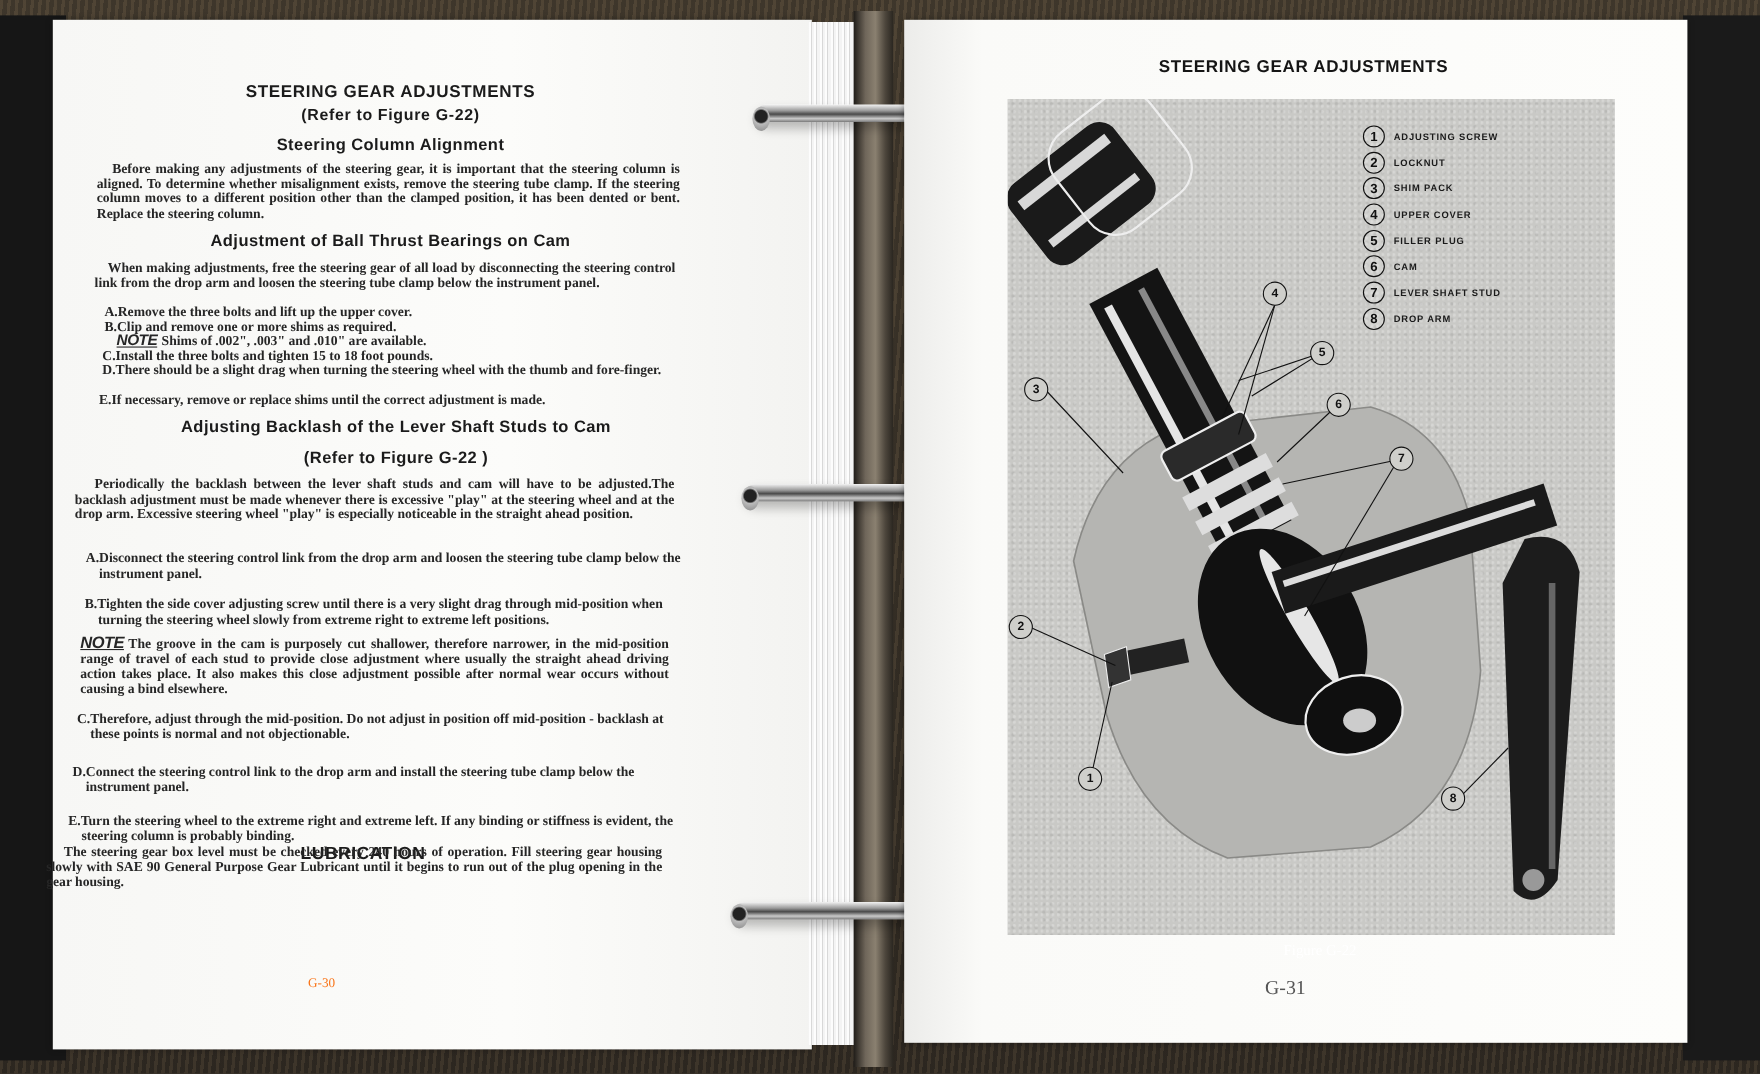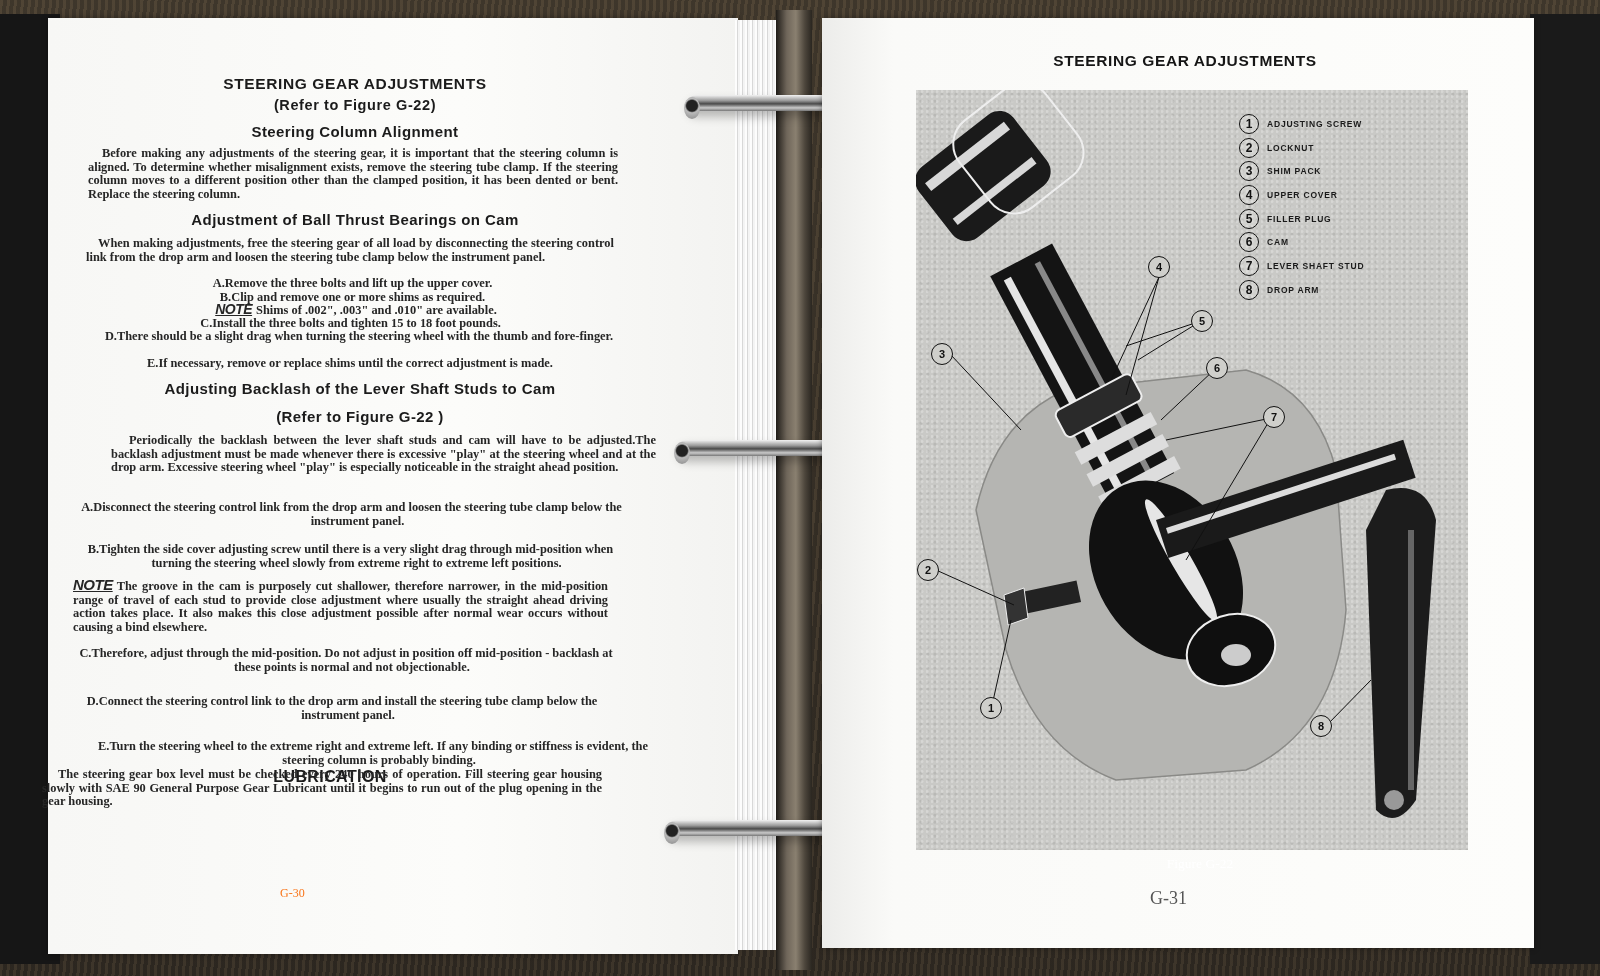--- a/index.html
+++ b/index.html
@@ -45,21 +45,21 @@
     box-shadow: 0 6px 10px rgba(0,0,0,0.25);
   }
   .ring::before, .ring::after {
     content: ""; position: absolute; top: 2px; width: 16px; height: 22px; border-radius: 50%;
     background: radial-gradient(circle at 50% 40%, #222 0 35%, #bbb 45%, #888 100%);
   }
   .ring::before { left: -4px; }
   .ring::after  { right: -4px; }
 
   
-  .lp { position: absolute; color: #1b1b1b; text-align: center; }
+  .lp { position: absolute; color: #1b1b1b; }
   .h1 { font-family: "Liberation Sans", sans-serif; font-weight: bold; font-size: 15.5px; letter-spacing: 0.6px; text-align: center; }
   .h2 { font-family: "Liberation Sans", sans-serif; font-weight: bold; font-size: 15px; letter-spacing: 0.4px; text-align: center; }
   .body-text { font-size: 12.4px; line-height: 13.5px; text-align: justify; font-weight: bold; color: #262626; }
   .step { font-size: 12.4px; line-height: 13.5px; font-weight: bold; color: #262626; }
   .note-tag { font-family: "Liberation Sans", sans-serif; font-style: italic; font-weight: 900; font-size: 14px; letter-spacing: -0.5px; margin-right: 4px; text-decoration: underline; }
   .folio { font-size: 12px; color: #f97316; text-align: left; }
 
   
   .rp-title { position: absolute; left: 1030px; top: 52px; width: 310px; text-align: center;
     font-family: "Liberation Sans", sans-serif; font-weight: bold; font-size: 15.5px; letter-spacing: 0.6px; color: #151515; }
@@ -112,30 +112,30 @@
 <div class="lp step" style="left:106px; top:303px; width:500px;">
   <span class="note-tag">NOTE</span><span>Shims of .002", .003" and .010" are available.</span>
 </div>
 <div class="lp step" style="left:93px; top:317px; width:515px;">C.Install the three bolts and tighten 15 to 18 foot pounds.</div>
 <div class="lp step" style="left:93px; top:330px; width:520px; padding-left:12px; text-indent:-12px;">D.There should be a slight drag when turning the steering wheel with the thumb and fore-finger.</div>
 <div class="lp step" style="left:90px; top:357px; width:520px;">E.If necessary, remove or replace shims until the correct adjustment is made.</div>
 
 <div class="lp h2" style="left:120px; top:380px; width:480px;">Adjusting Backlash of the Lever Shaft Studs to Cam</div>
 <div class="lp h2" style="left:150px; top:408px; width:420px;">(Refer to Figure G-22 )</div>
 
-<div class="lp body-text" style="left:68px; top:434px; width:545px; text-indent:18px;margin-left:43px;">Periodically the backlash between the lever shaft studs and cam will have to be adjusted.The backlash adjustment must be made whenever there is excessive "play" at the steering wheel and at the drop arm. Excessive steering wheel "play" is especially noticeable in the straight ahead position.</div>
+<div class="lp body-text" style="left:68px; top:434px; width:545px; text-indent:18px;">Periodically the backlash between the lever shaft studs and cam will have to be adjusted.The backlash adjustment must be made whenever there is excessive "play" at the steering wheel and at the drop arm. Excessive steering wheel "play" is especially noticeable in the straight ahead position.</div>
 
 <div class="lp step" style="left:78px; top:501px; width:535px; padding-left:12px; text-indent:-12px;">A.Disconnect the steering control link from the drop arm and loosen the steering tube clamp below the instrument panel.</div>
 <div class="lp step" style="left:77px; top:543px; width:535px; padding-left:12px; text-indent:-12px;">B.Tighten the side cover adjusting screw until there is a very slight drag through mid-position when turning the steering wheel slowly from extreme right to extreme left positions.</div>
 <div class="lp body-text" style="left:73px; top:578px; width:535px;">
   <span class="note-tag" style="font-size:15px;">NOTE</span><span>The groove in the cam is purposely cut shallower, therefore narrower, in the mid-position range of travel of each stud to provide close adjustment where usually the straight ahead driving action takes place. It also makes this close adjustment possible after normal wear occurs without causing a bind elsewhere.</span>
 </div>
 <div class="lp step" style="left:70px; top:647px; width:540px; padding-left:12px; text-indent:-12px;">C.Therefore, adjust through the mid-position. Do not adjust in position off mid-position - backlash at these points is normal and not objectionable.</div>
 <div class="lp step" style="left:66px; top:695px; width:540px; padding-left:12px; text-indent:-12px;">D.Connect the steering control link to the drop arm and install the steering tube clamp below the instrument panel.</div>
-<div class="lp step" style="left:62px; top:740px; width:540px; padding-left:12px; text-indent:-12px;margin-left:35px;">E.Turn the steering wheel to the extreme right and extreme left. If any binding or stiffness is evident, the steering column is probably binding.</div>
+<div class="lp step" style="left:62px; top:740px; width:540px; padding-left:12px; text-indent:-12px;">E.Turn the steering wheel to the extreme right and extreme left. If any binding or stiffness is evident, the steering column is probably binding.</div>
 
 <div class="lp h2" style="left:200px; top:768px; width:260px; font-size:16px;">LUBRICATION</div>
 <div class="lp body-text" style="left:42px; top:768px; width:560px; text-indent:16px;">The steering gear box level must be checked every 240 hours of operation. Fill steering gear housing slowly with SAE 90 General Purpose Gear Lubricant until it begins to run out of the plug opening in the  gear housing.</div>
 
 <div class="lp folio" style="left:280px; top:886px; width:80px;">G-30</div>
 
 <div class="page-stack"></div>
 <div class="spine"></div>
 <div class="ring" style="left:688px; top:95px; width:170px;"></div>
 <div class="ring" style="left:678px; top:440px; width:180px;"></div>

